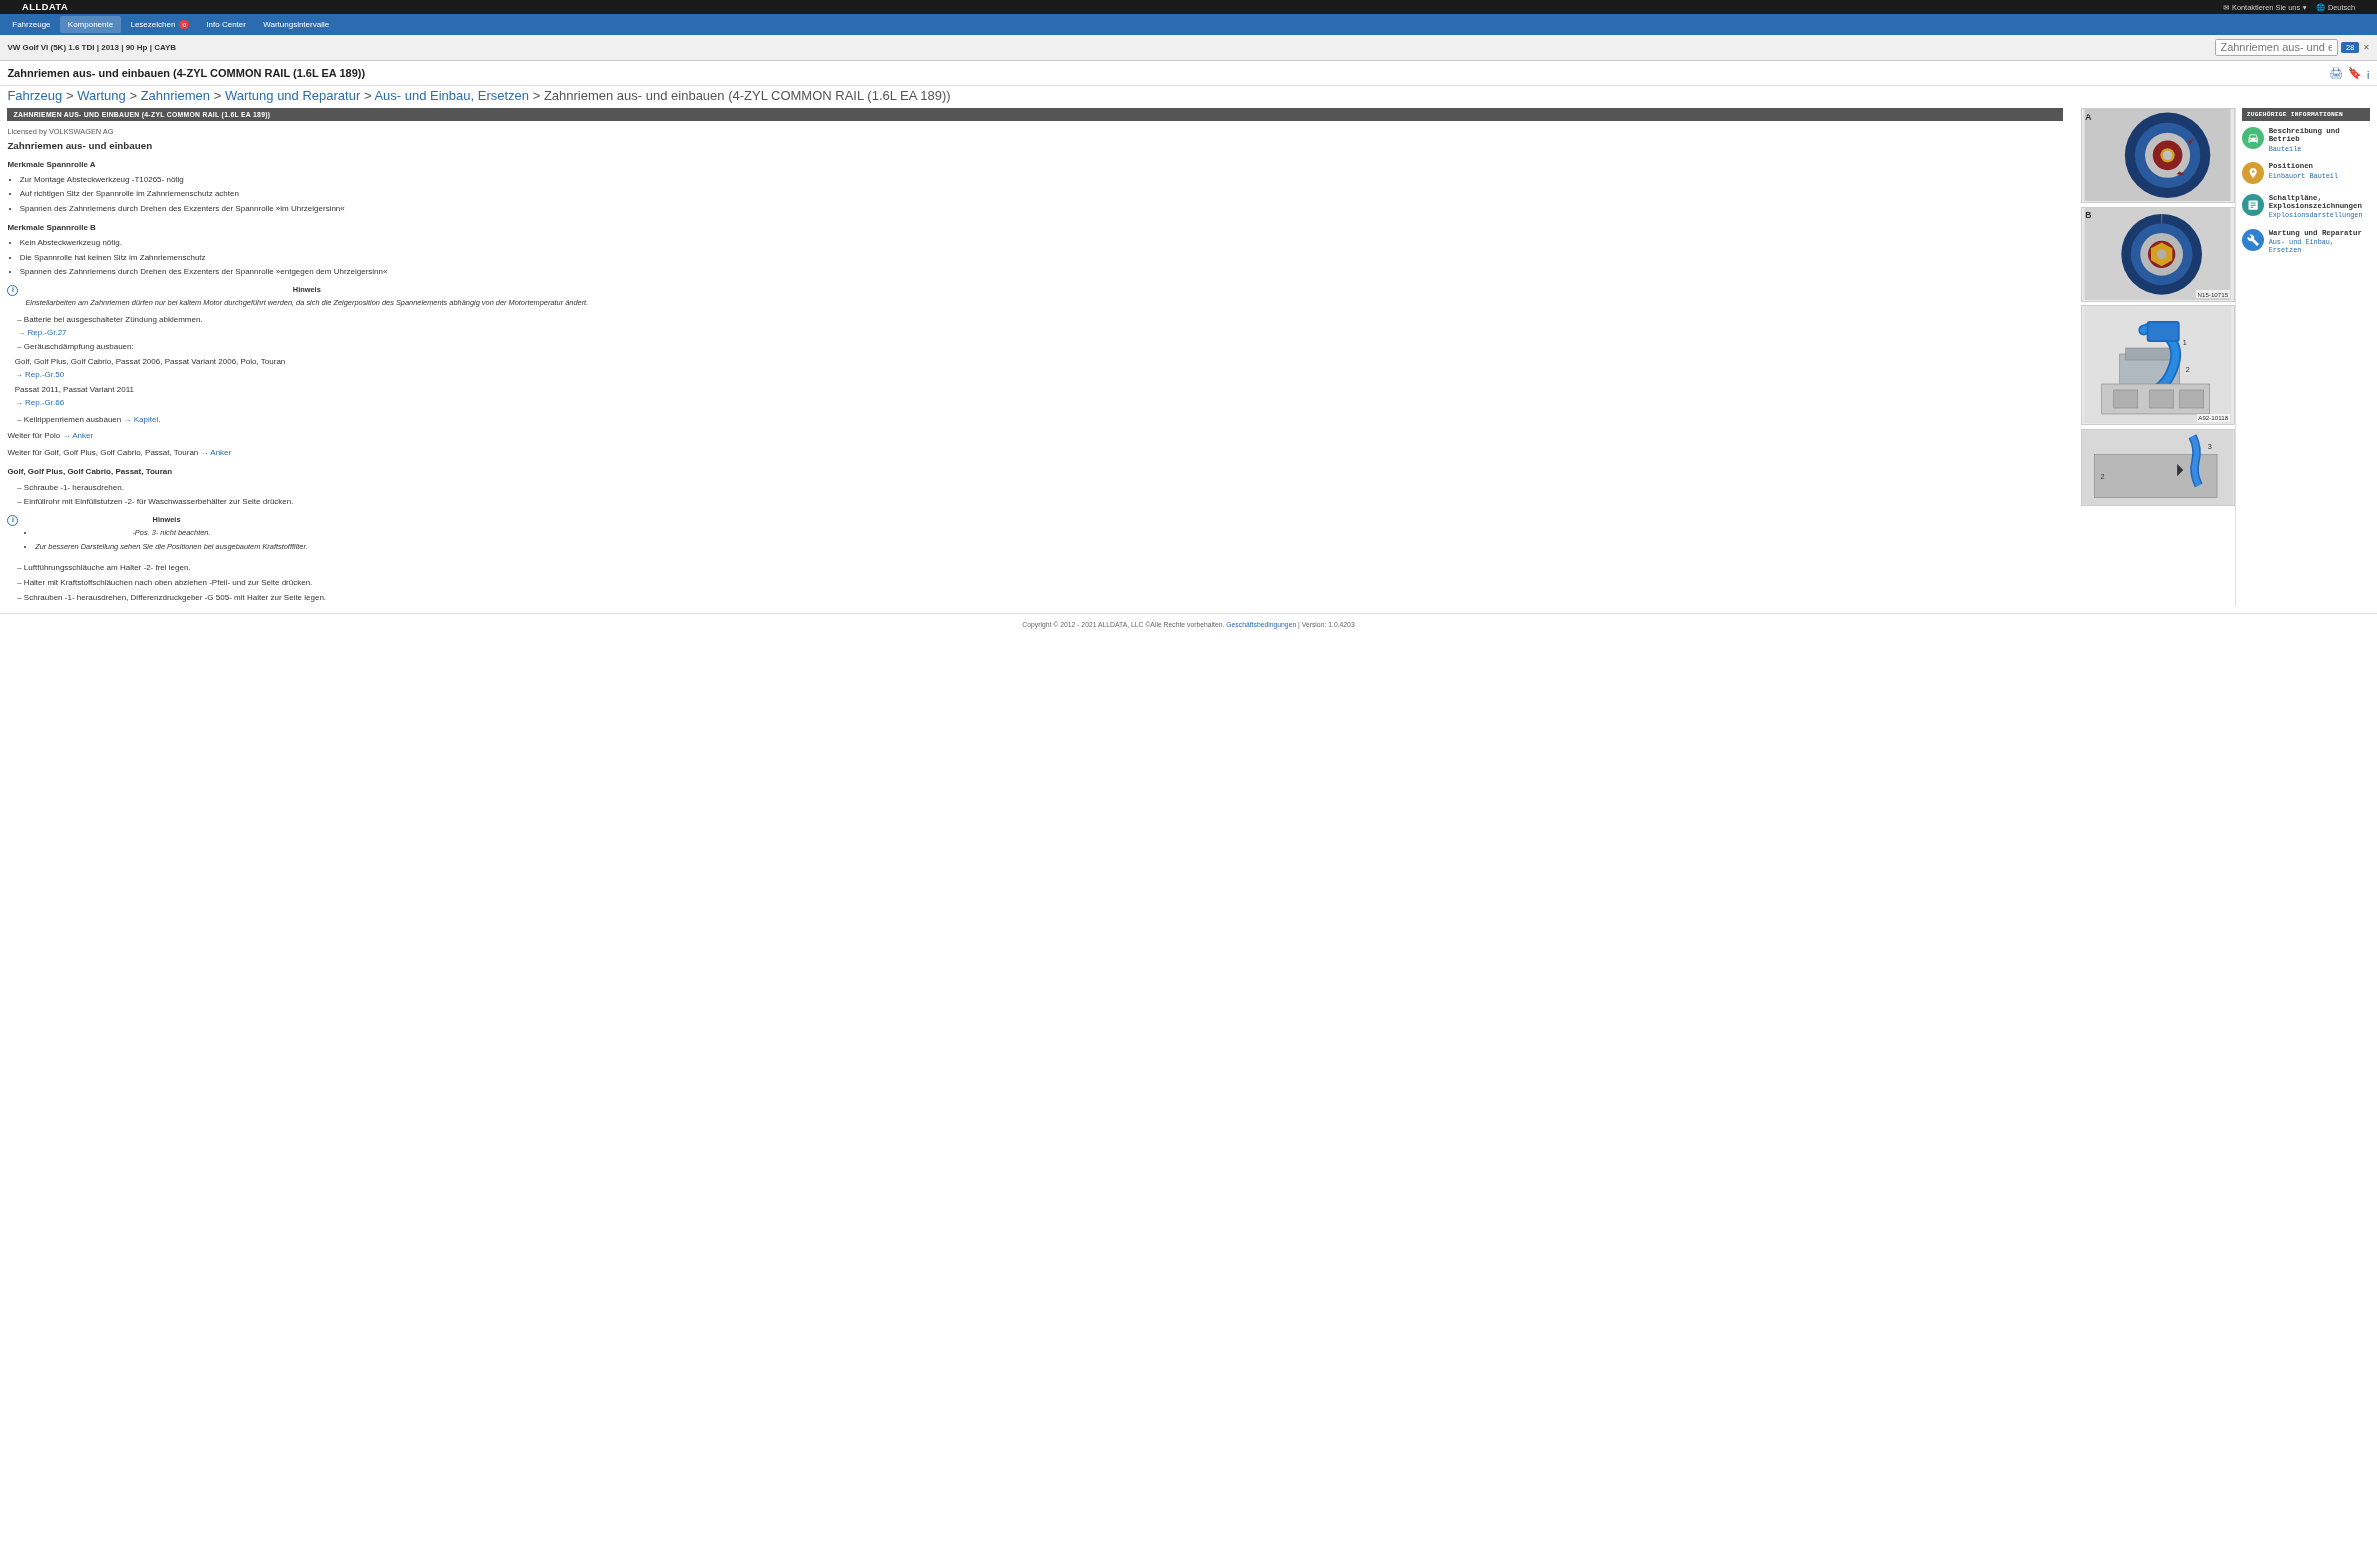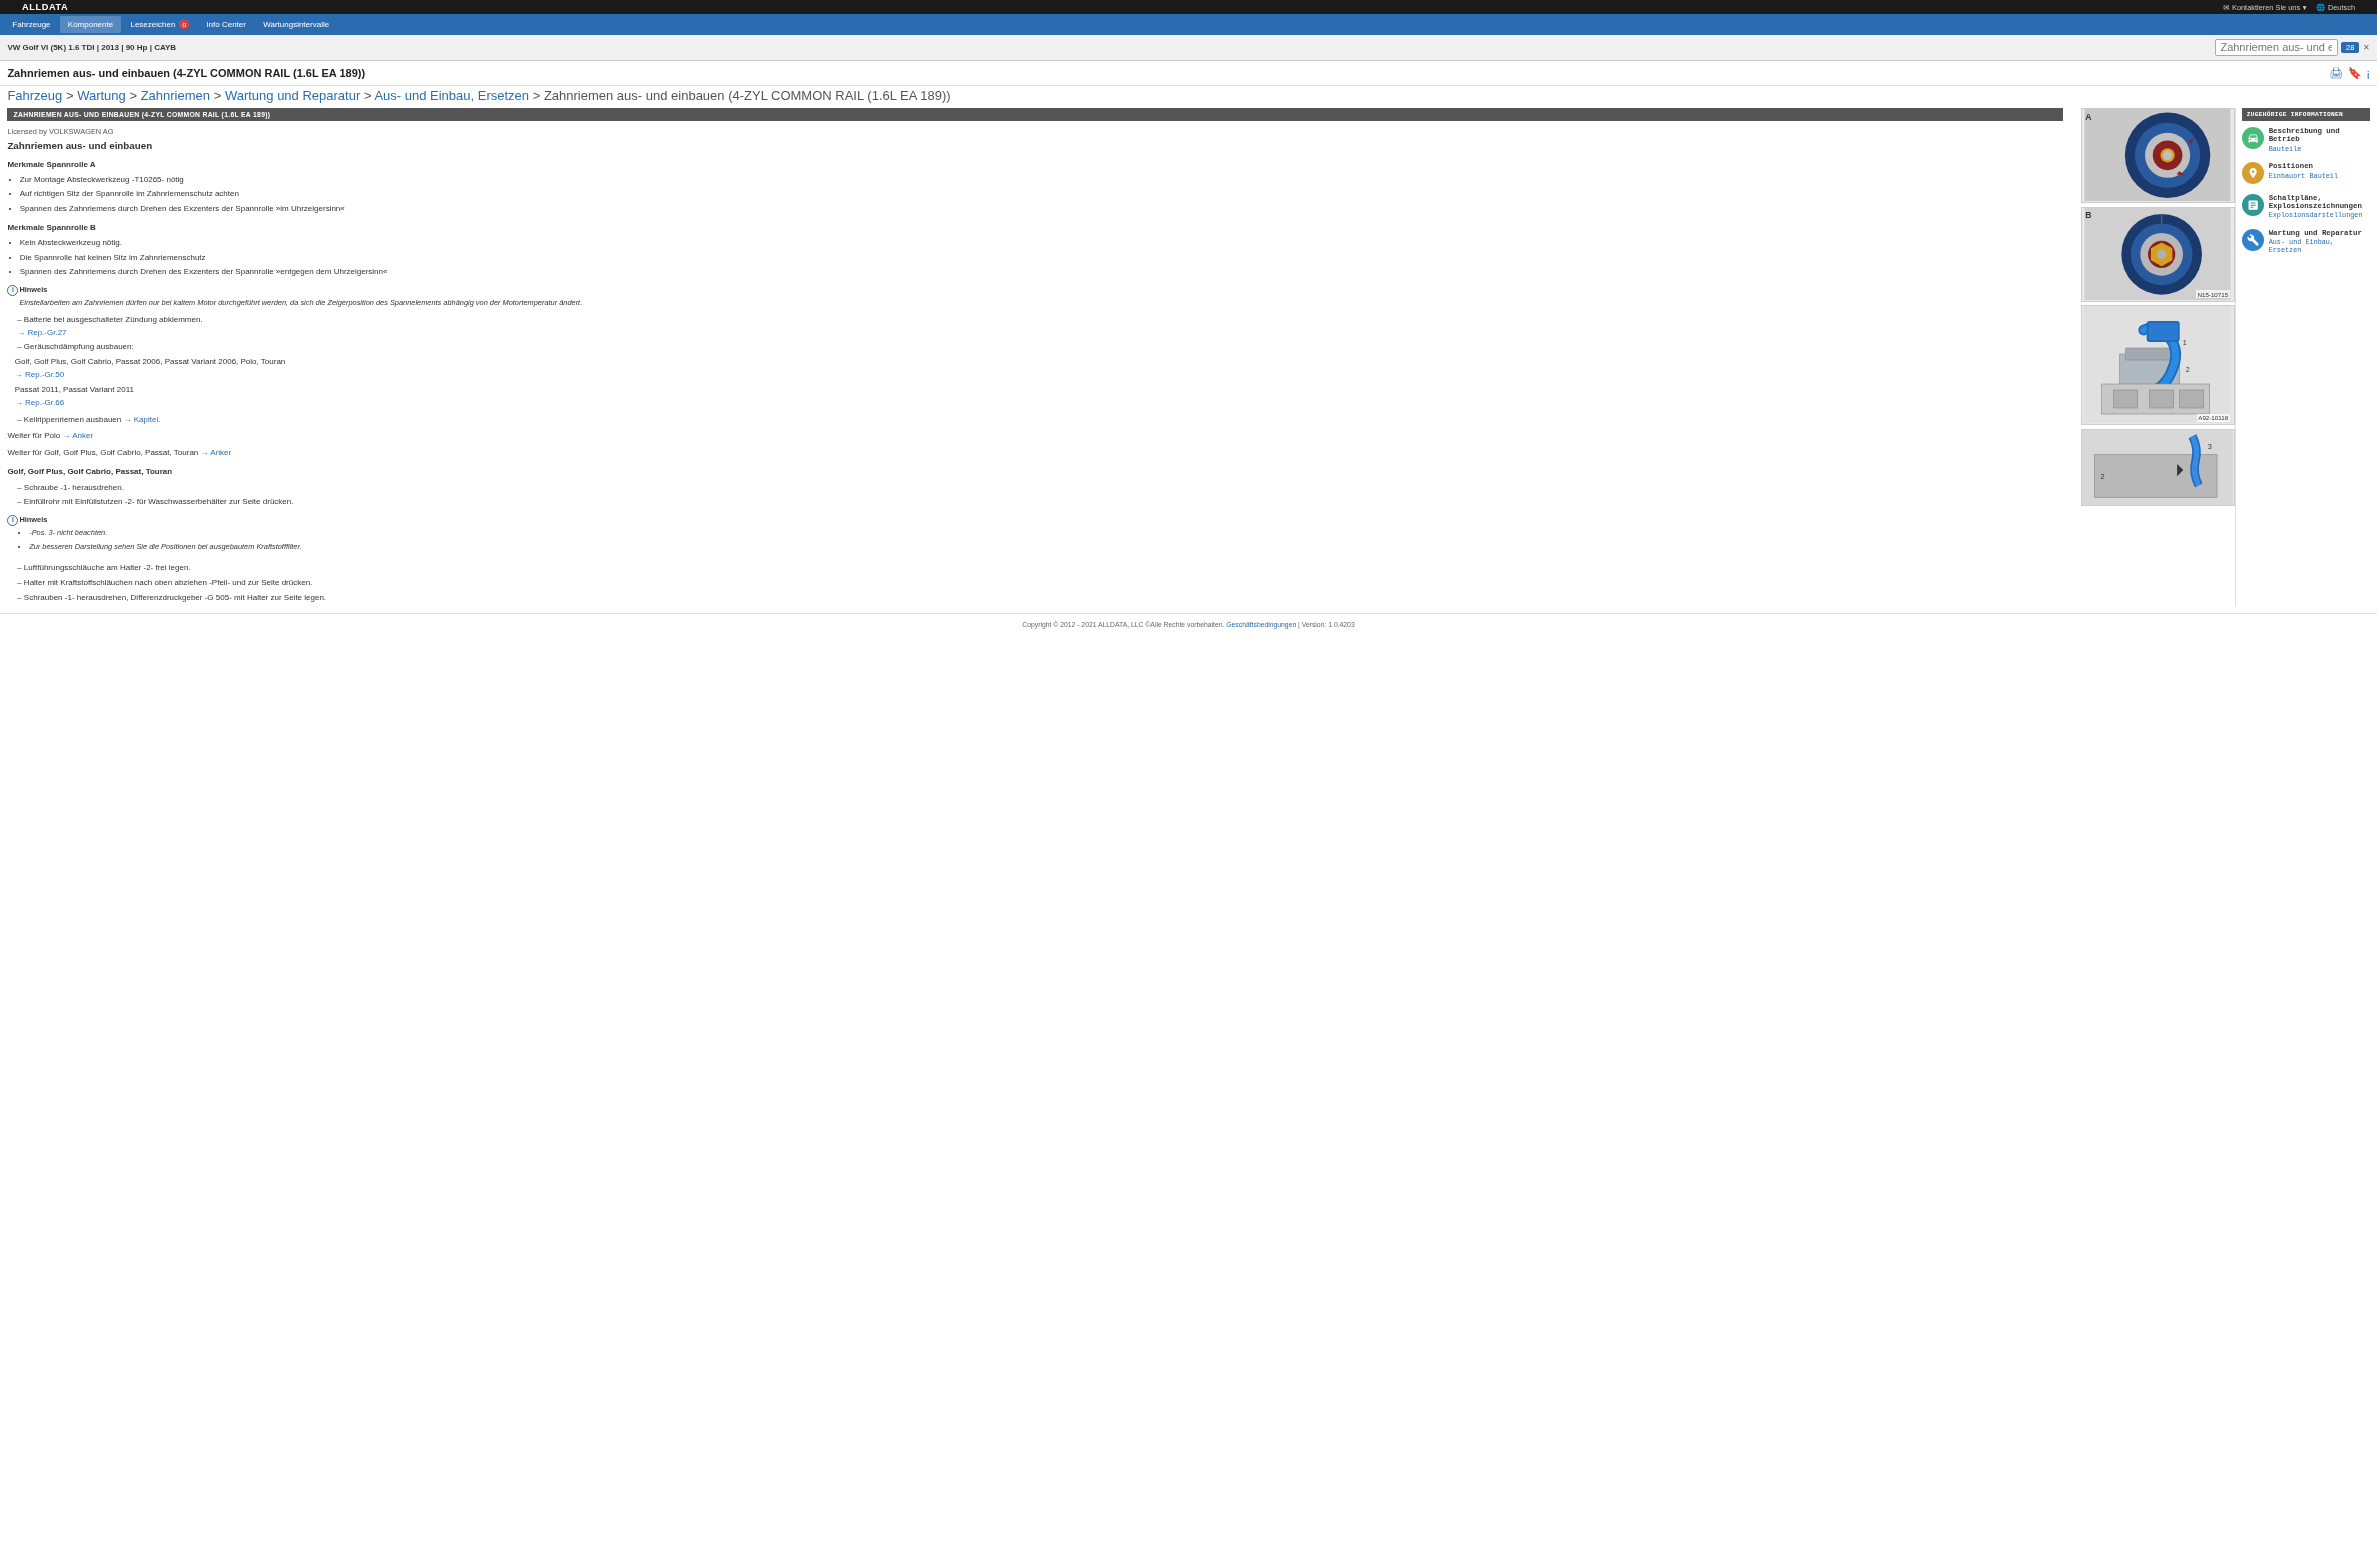--- a/index.html
+++ b/index.html
@@ -111,24 +111,25 @@
       letter-spacing: 0.3px;
     }
     .licensed-by { font-size: 7.4px; color: #555; margin-bottom: 3.7px; }
     .content-title { font-size: 9.8px; font-weight: bold; margin-bottom: 7.4px; }
     .content-body { font-size: 8px; line-height: 1.6; }
     .content-body h3 { font-size: 8px; font-weight: bold; margin: 6.2px 0 2.5px 0; }
     .content-body ul { margin-left: 12.3px; margin-bottom: 4.9px; }
     .content-body ul li { margin-bottom: 1.8px; }
     .hint-box {
       display: flex;
-      gap: 1px;
+      gap: 7px;
       margin: 4.9px 0;
       font-style: italic;
       font-size: 7.4px;
+      text-align: center;
     }
     .hint-icon {
       width: 11px;
       height: 11px;
       border: 1.2px solid #2b6cb0;
       border-radius: 50%;
       display: flex;
       align-items: center;
       justify-content: center;
       color: #2b6cb0;

